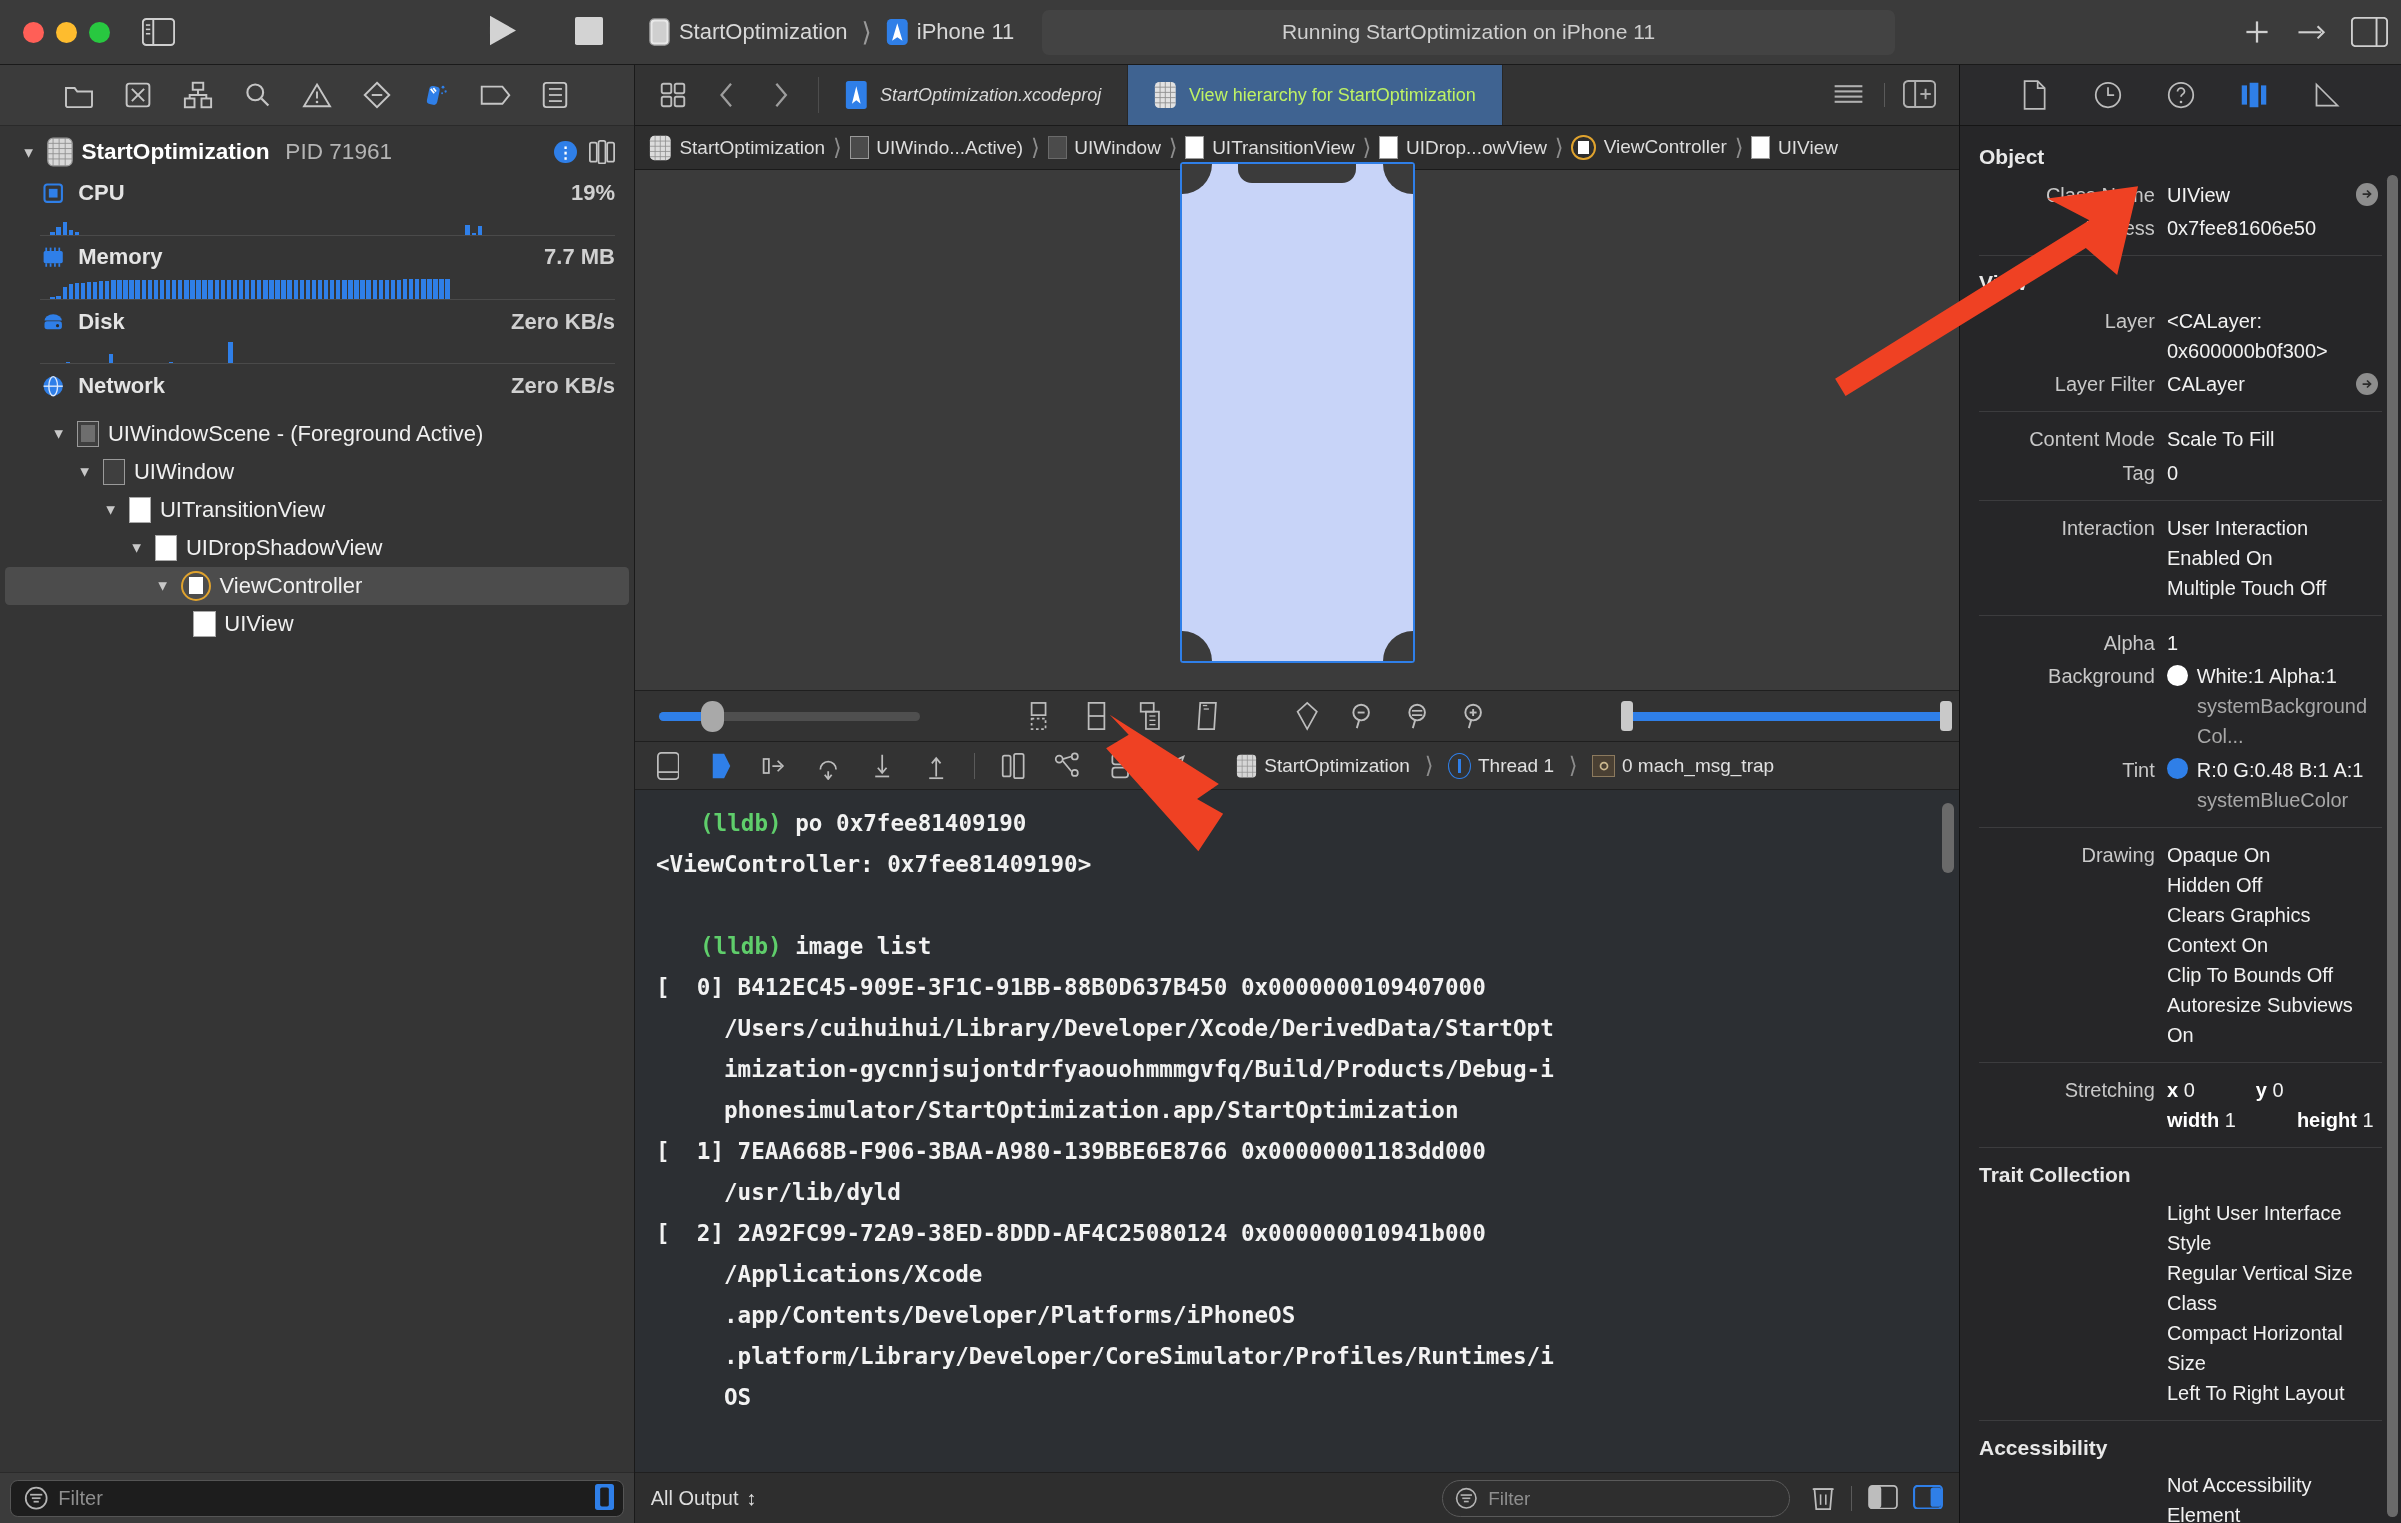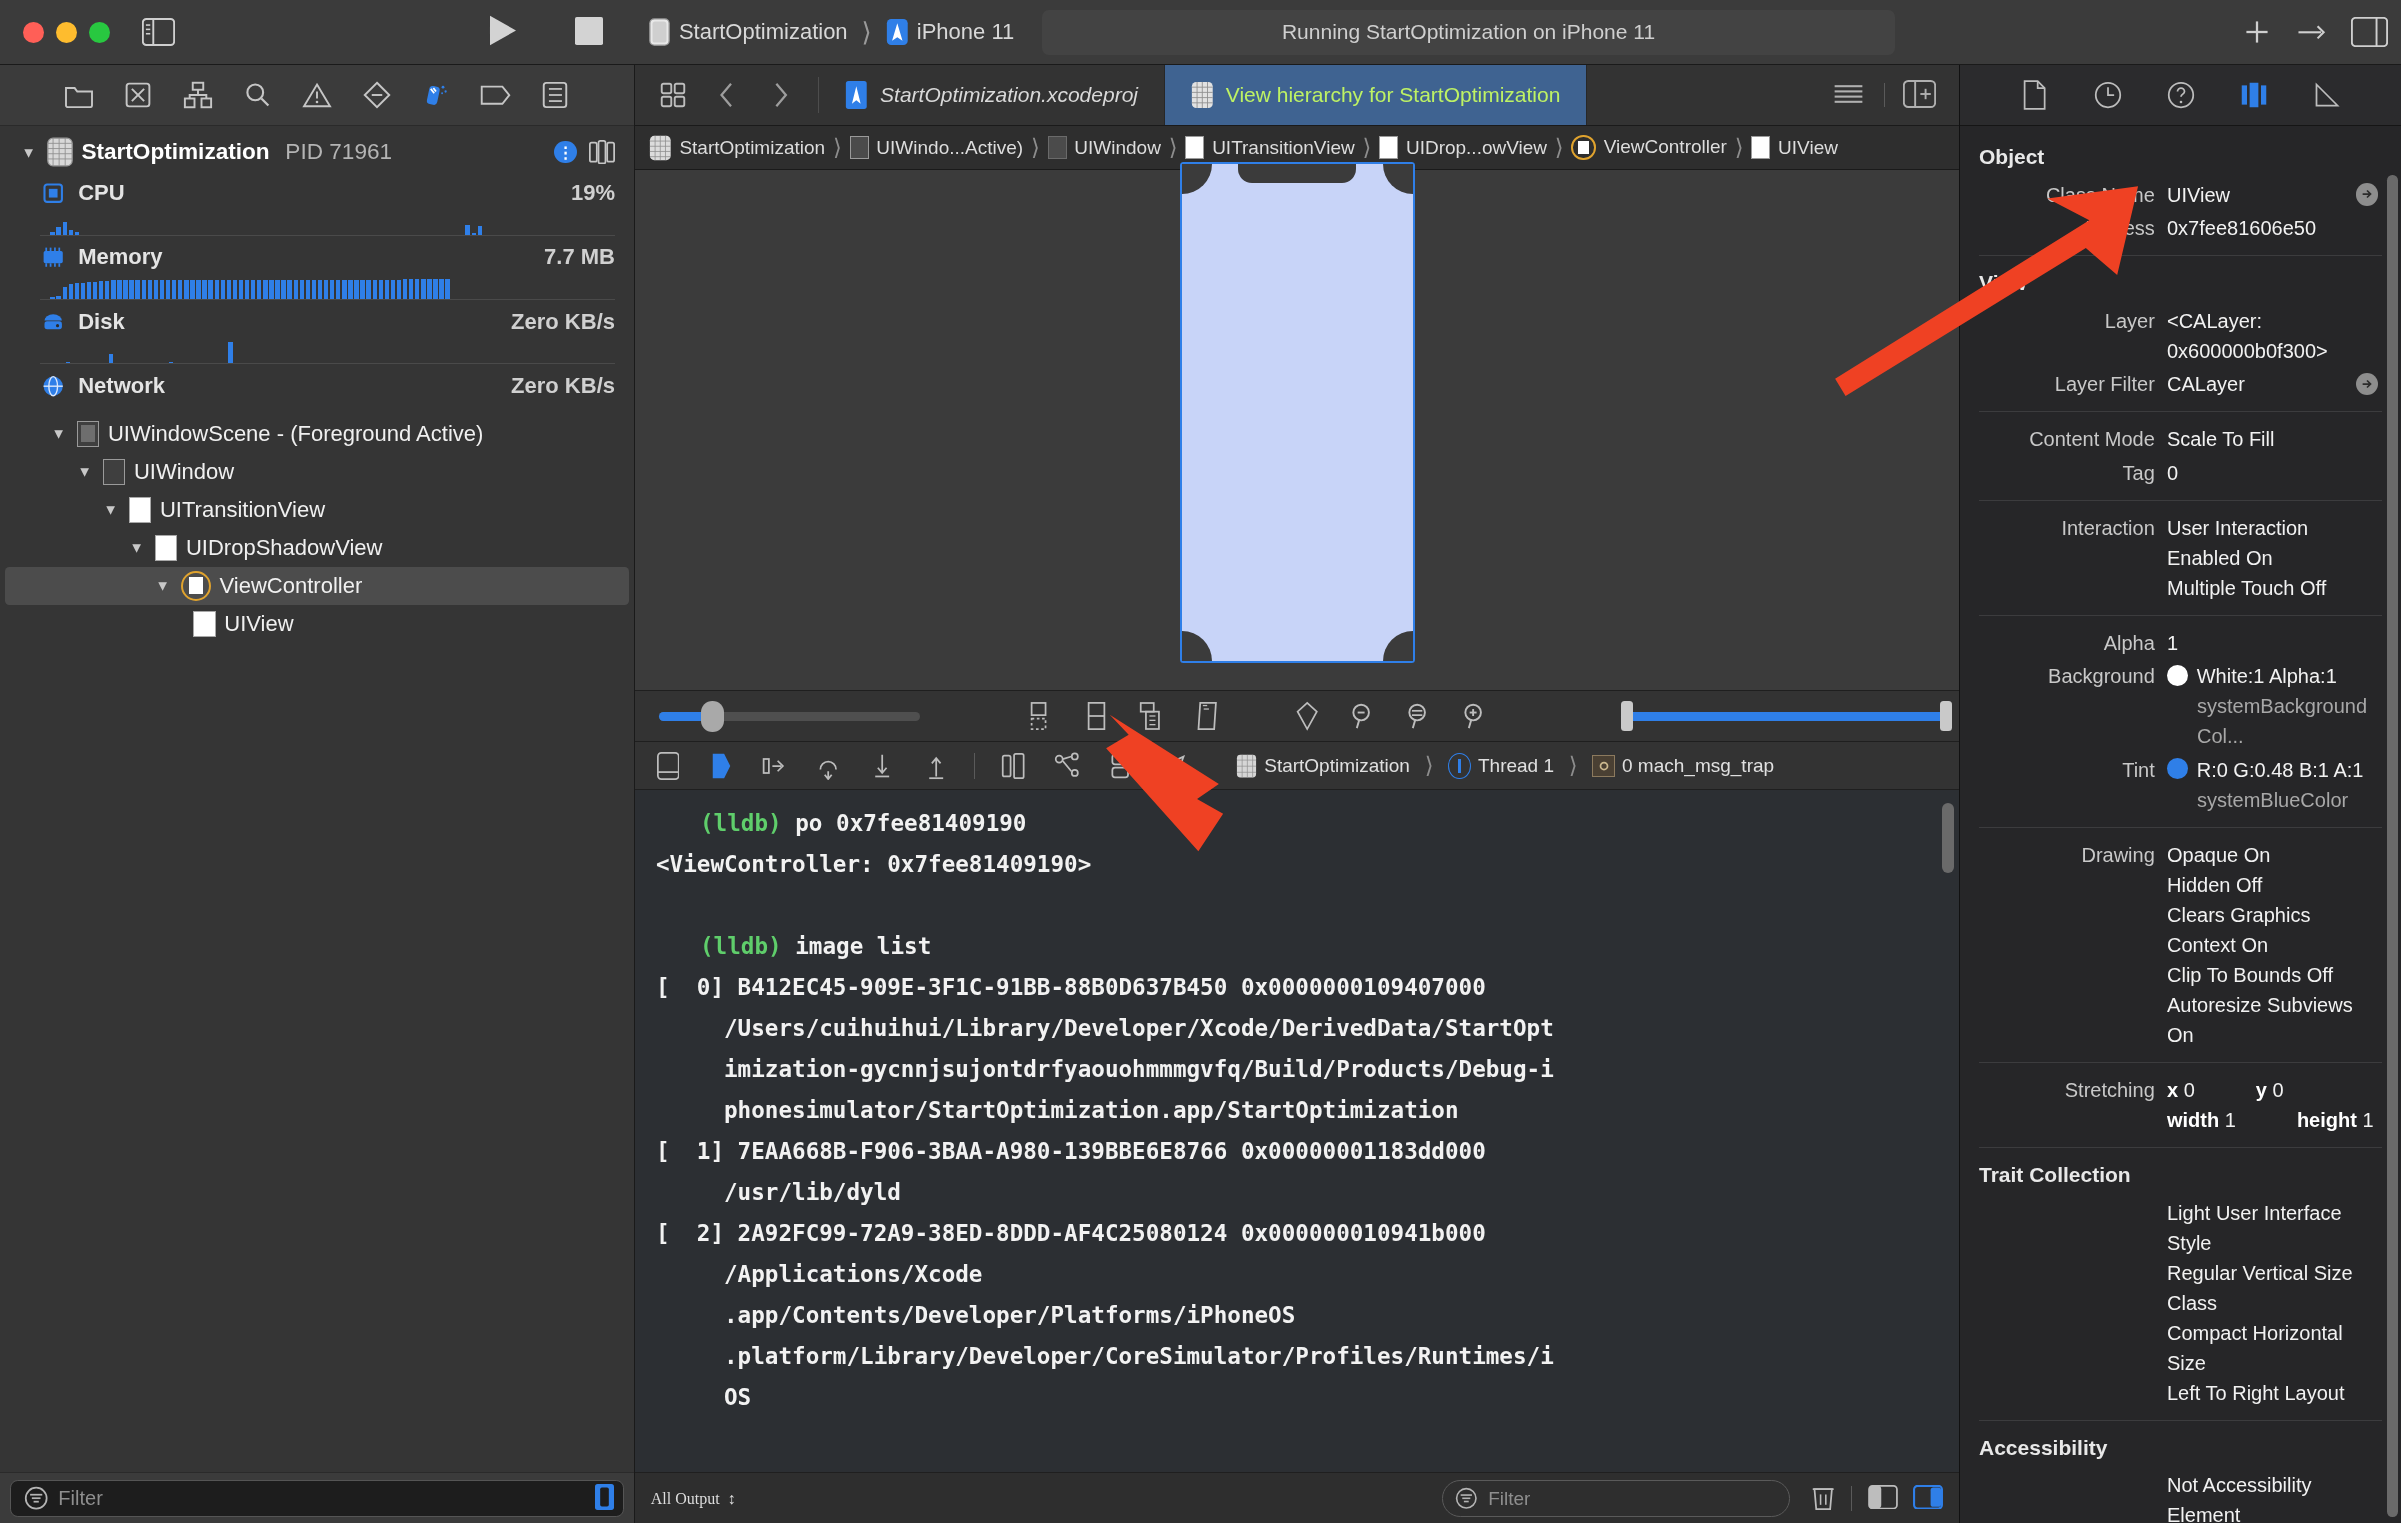--- a/index.html
+++ b/index.html
@@ -125,21 +125,21 @@
   .editor { flex: 1 1 auto; display:flex; flex-direction:column; min-width:0; background:#262626;}
   .tabbar {
     height:61px; flex:0 0 61px; display:flex; align-items:stretch;
     background:#333; border-bottom:0.9px solid #1a1a1a;
   }
   .tabbar .lead { display:flex; align-items:center; gap:22.6px; padding: 0 22.6px; }
   .tabbar .lead .ic { width:31px;height:31px;display:flex;align-items:center;justify-content:center;}
   .vsep { width:0.9px; background:#4d4d4d; margin: 12.2px 0; }
   .tab {
     display:flex; align-items:center; gap:12.2px; padding: 0 26px;
-    font-size: 21px; color:#d9d9d9; border-right:0.9px solid #272727;
+    font-size: 18px; color:#d9d9d9; border-right:0.9px solid #272727;
   }
   .tab.italic { font-style: italic; }
   .tab.active { background:#3f6391; color:#bef264; }
   .tabbar .trail { margin-left:auto; display:flex; align-items:center; gap:19px; padding: 0 22.6px;}
 
   .jumpbar {
     height: 44px; flex:0 0 44px; display:flex; align-items:center;
     background:#2e2e2e; border-bottom:0.9px solid #1a1a1a; padding-left:14px; overflow:hidden;
   }
   .crumb { display:flex; align-items:center; gap:7.8px; white-space:nowrap; }
@@ -209,21 +209,21 @@
     padding: 12.2px 21px 0 21px;
     white-space: pre;
   }
   .console-text .prompt { color:#5fce6b;margin-left:44px; }
   .console-scroll { position:absolute; right:5.2px; top:12.2px; width:12.2px; height:70px; background:#6a6a6a; border-radius:6.1px;}
 
   .console-statusbar {
     height: 52px; flex:0 0 52px; background:#2e2e2e;
     display:flex; align-items:center; padding: 0 15.7px; border-top:0.9px solid #1f1f1f;
   }
-  .out-select { color:#ddd; font-size: 16px; display:flex; align-items:center; gap:7.8px;font-family:Liberation Serif, serif;}
+  .out-select { color:#ddd; font-size: 20px; display:flex; align-items:center; gap:7.8px;}
   .cons-filter {
     margin-left:auto; width: 348px; height: 37px; border:0.9px solid #5a5a5a;
     border-radius: 18.3px; display:flex; align-items:center; gap:10.4px; padding-left:12.2px;
     background:#2e2e2e;
   }
   .cons-filter .ph { color:#8e8e8e; font-size:19px; }
   .cons-right-ics { display:flex; align-items:center; gap:15.7px; margin-left: 21px;}
 
   
   .inspector {

